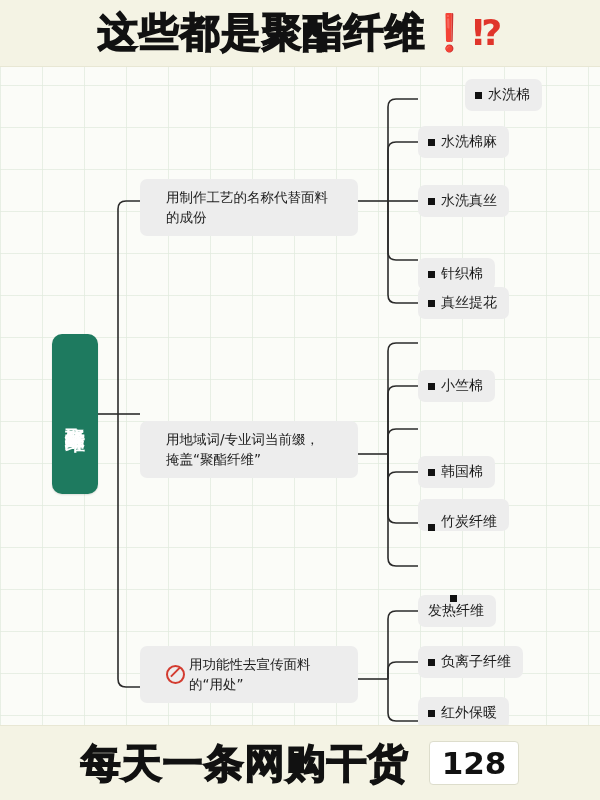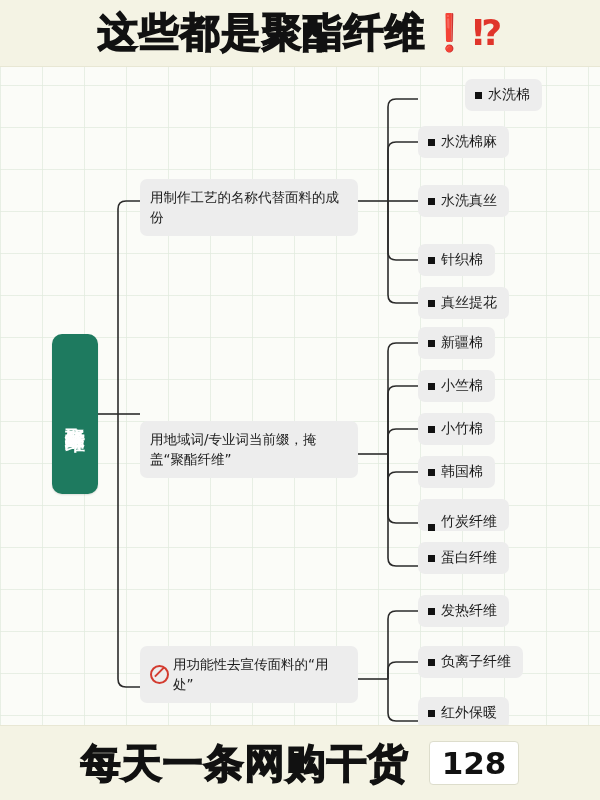--- a/index.html
+++ b/index.html
@@ -93,21 +93,21 @@
     line-height: 1.25;
   }
 
   .branch {
     position: absolute;
     background: #ededed;
     border-radius: 7px;
     color: #1d1d1d;
     font-size: 13.5px;
     line-height: 1.5;
-    padding: 8px 10px;
+    padding: 8px 26px;
     box-sizing: border-box;
     display: flex;
     align-items: center;
   }
   .branch-1 { left: 140px; top: 113px; width: 218px; }
   .branch-2 { left: 140px; top: 355px; width: 218px; }
   .branch-3 { left: 140px; top: 580px; width: 218px; }
 
   .no-icon {
     display: inline-block;
@@ -246,55 +246,43 @@
       <span>水洗棉</span>
     </div>
     <div class="leaf" style="left:418px; top:60px;justify-content:flex-end;">
       <span class="bullet"></span>
       <span>水洗棉麻</span>
     </div>
     <div class="leaf" style="left:418px; top:119px;">
       <span class="bullet"></span>
       <span>水洗真丝</span>
     </div>
-    <div class="leaf" style="left:418px; top:178px;">
+    <div class="leaf" style="left:418px; top:192px;">
       <span class="bullet"></span>
       <span>针织棉</span>
     </div>
     <div class="leaf" style="left:418px; top:221px;">
       <span class="bullet"></span>
       <span>真丝提花</span>
     </div>
 
-    <div class="leaf" style="left:418px; top:261px;">
-      <span class="bullet"></span>
-      <span>新疆棉</span>
-    </div>
     <div class="leaf" style="left:418px; top:304px;">
       <span class="bullet"></span>
       <span>小竺棉</span>
     </div>
-    <div class="leaf" style="left:418px; top:347px;">
-      <span class="bullet"></span>
-      <span>小竹棉</span>
-    </div>
     <div class="leaf" style="left:418px; top:390px;">
       <span class="bullet"></span>
       <span>韩国棉</span>
     </div>
     <div class="leaf" style="left:418px; top:433px;align-items:flex-end;">
       <span class="bullet"></span>
       <span>竹炭纤维</span>
     </div>
-    <div class="leaf" style="left:418px; top:476px;">
-      <span class="bullet"></span>
-      <span>蛋白纤维</span>
-    </div>
-
-    <div class="leaf" style="left:418px; top:529px;">
+
+    <div class="leaf" style="left:418px; top:529px;flex-direction:column;">
       <span class="bullet"></span>
       <span>发热纤维</span>
     </div>
     <div class="leaf" style="left:418px; top:631px;">
       <span class="bullet"></span>
       <span>红外保暖</span>
     </div>
     <div class="leaf" style="left:418px; top:580px;">
       <span class="bullet"></span>
       <span>负离子纤维</span>

